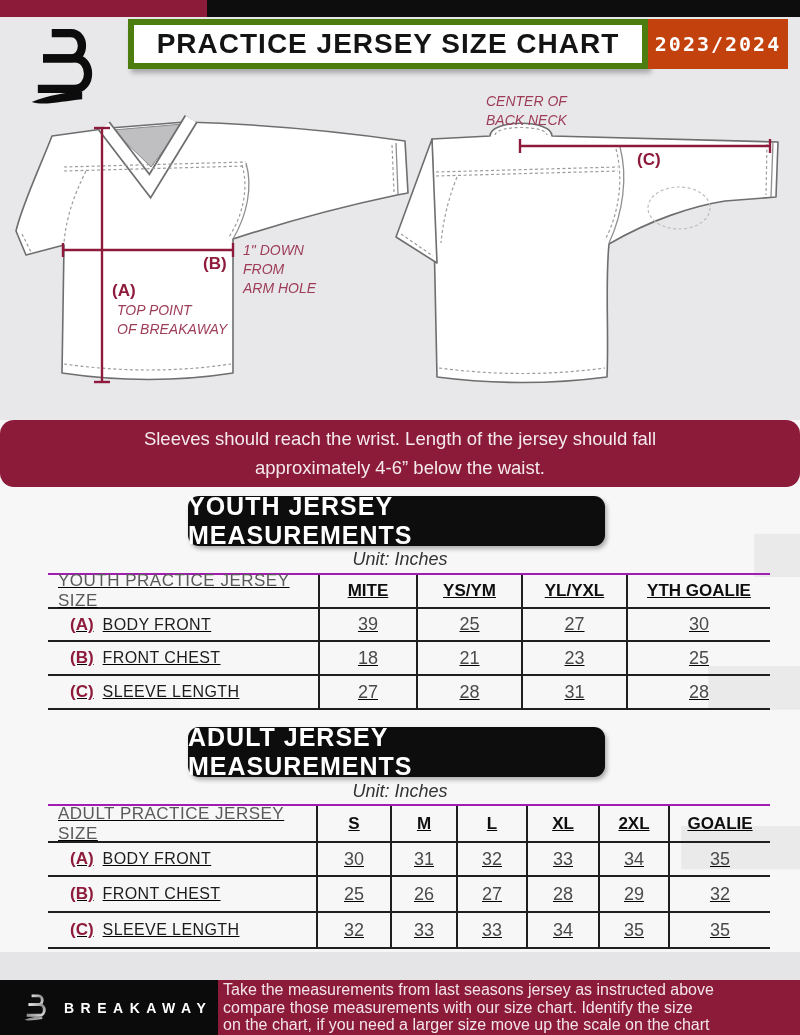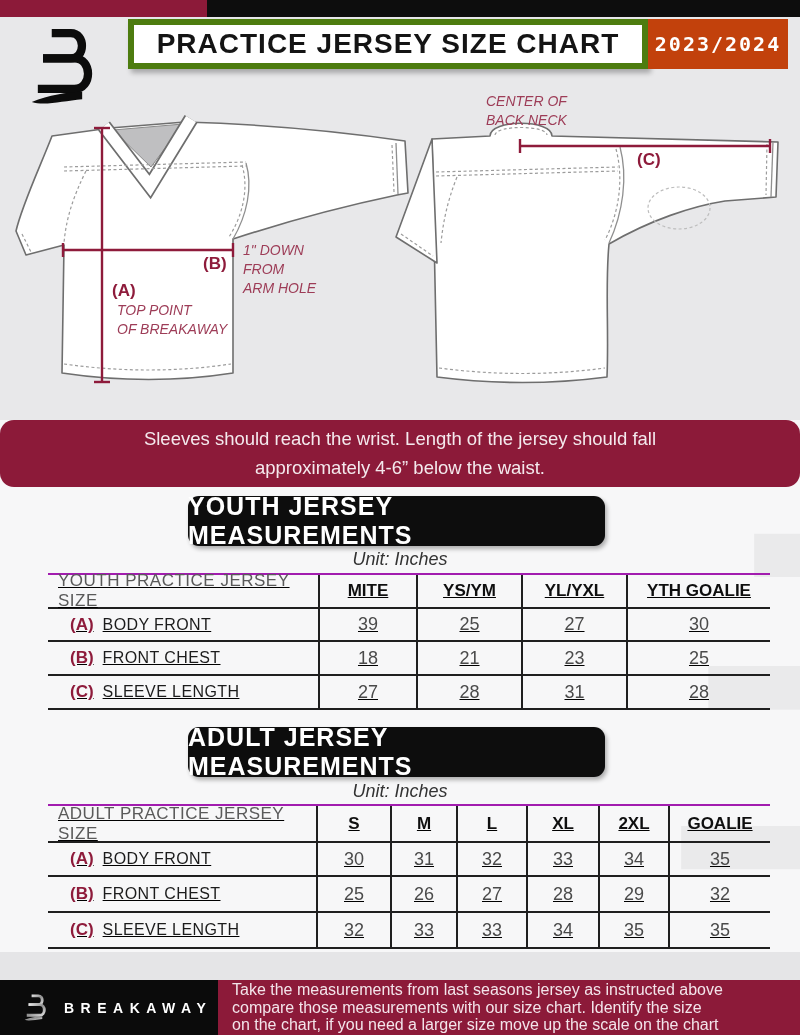--- a/index.html
+++ b/index.html
@@ -58,21 +58,21 @@
 
   
   .gray-strip { position:absolute; left:0; top:952px; width:800px; height:28px; background:#e5e5e7; }
   .footer-black { position:absolute; left:0; top:980px; width:218px; height:55px; background:#0b0b0b;
                   display:flex; align-items:center; }
   .footer-black svg { margin-left:24px; }
   .brand-word { color:#ffffff; font-weight:bold; font-size:14px; letter-spacing:6.5px; margin-left:12px; }
   .footer-maroon { position:absolute; left:218px; top:980px; width:582px; height:55px; background:#8C1A39;
                    display:flex; align-items:center; }
   .footer-maroon span { color:#f3e4ea; font-size:16px; line-height:17.5px;
-                        padding-left:14px; white-space:pre-line; }
+                        padding-left:5px; white-space:pre-line; }
 
   .watermark { position:absolute; left:640px; top:488px; opacity:.05; }
 </style>
 </head>
 <body>
 
 <div class="page">
 
   <div class="strip-maroon"></div>
   <div class="strip-black"></div>

